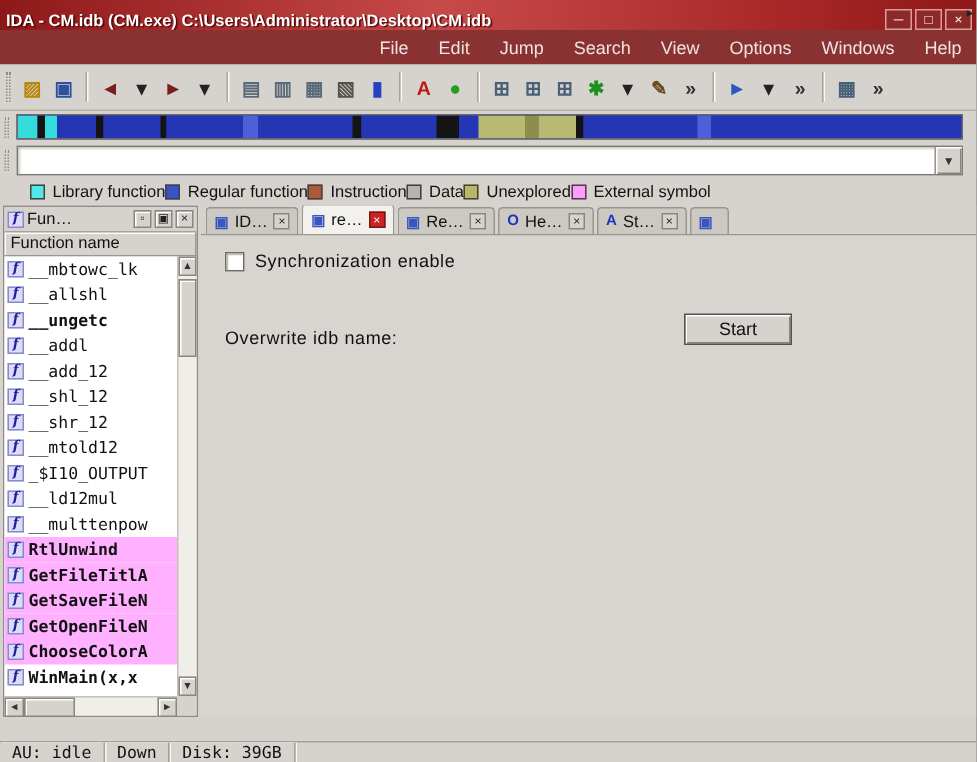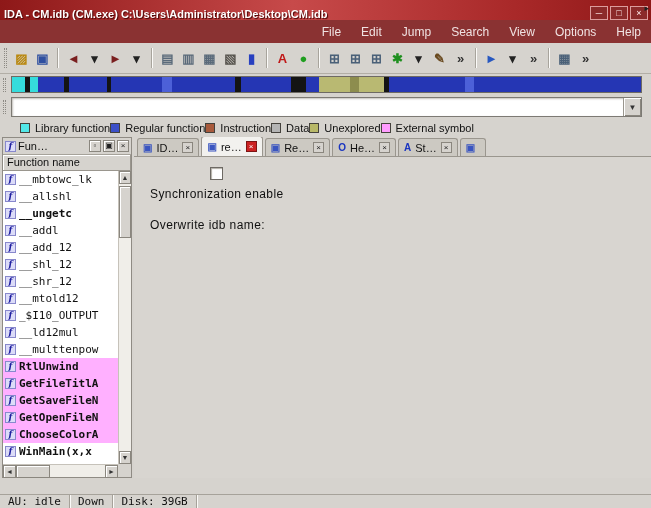--- a/index.html
+++ b/index.html
@@ -88,21 +88,21 @@
   .tab.active { background:#f2f1ee; height:20px; }
   .tab.partial { width:26px; overflow:hidden; }
   .tabicon { font-size:10px; font-weight:bold; }
   .tabclose { width:11px; height:11px; border:1px solid #8a867e; background:#d6d3ce; font-size:8px; line-height:9px; text-align:center; color:#222; }
   .tab.active .tabclose { background:#cc2222; border-color:#7d1414; color:#fff; }
   .tabscroll { position:absolute; right:2px; top:3px; font-size:9px; color:#222; }
 
   
   .content { position:absolute; left:134px; top:157px; right:0; height:321px; background:#d8d5d0; }
   .checkrow { position:absolute; left:16px; display:flex; align-items:center; gap:7px; }
-  .row1 { top:10px;flex-direction:column; } .row2 { top:34px; }
+  .row1 { top:10px; } .row2 { top:34px; }
   .checkbox { width:13px; height:13px; background:#fff; border:1px solid #6e6a64; box-shadow:inset 1px 1px 1px #b2aea6; flex:none; }
   .cklabel { font-size:12px; letter-spacing:0.4px; }
   .ovlabel { position:absolute; left:16px; top:61px; font-size:12px; letter-spacing:0.4px; }
   .startbtn { position:absolute; left:322px; top:52px; width:72px; height:21px; background:#d6d3ce;
     border:1px solid #55524c; box-shadow:inset 1px 1px 0 #fff, inset -1px -1px 0 #8a867e;
     font-size:12px; text-align:center; line-height:19px; }
   .idbinput { position:absolute; left:16px; top:79px; width:302px; height:19px; background:#fff;
     border:1px solid #7d7a74; box-shadow:inset 1px 1px 1px #c2bfba; font-family:"Liberation Sans", sans-serif;
     font-size:12px; padding:1px 4px; }
 
@@ -136,20 +136,21 @@
 
       <span class="menuitem">Jump</span>
 
       <span class="menuitem">Search</span>
 
       <span class="menuitem">View</span>
 
 
       <span class="menuitem">Options</span>
 
+      <span class="menuitem">Windows</span>
 
       <span class="menuitem">Help</span>
     </div>
 
   <div class="toolbar">
 
       <span class="handle"></span>
 
       <span class="tbi" style="color: rgb(184, 134, 11);">▨</span>
 
@@ -451,20 +452,21 @@
       </div>
     </div>
   <span class="tabscroll">▸</span>
 
   <div class="content">
     <div class="checkrow row1">
       <span class="checkbox"></span>
       <span class="cklabel">Synchronization enable</span>
     </div>
     <div class="ovlabel">Overwrite idb name:</div>
+    <div class="startbtn">Start</div>
   </div>
 
 
   <div class="statusbar">
     <span class="sbcell">AU: idle</span>
     <span class="sbcell">Down</span>
     <span class="sbcell">Disk: 39GB</span>
   </div>
 
 </div>

